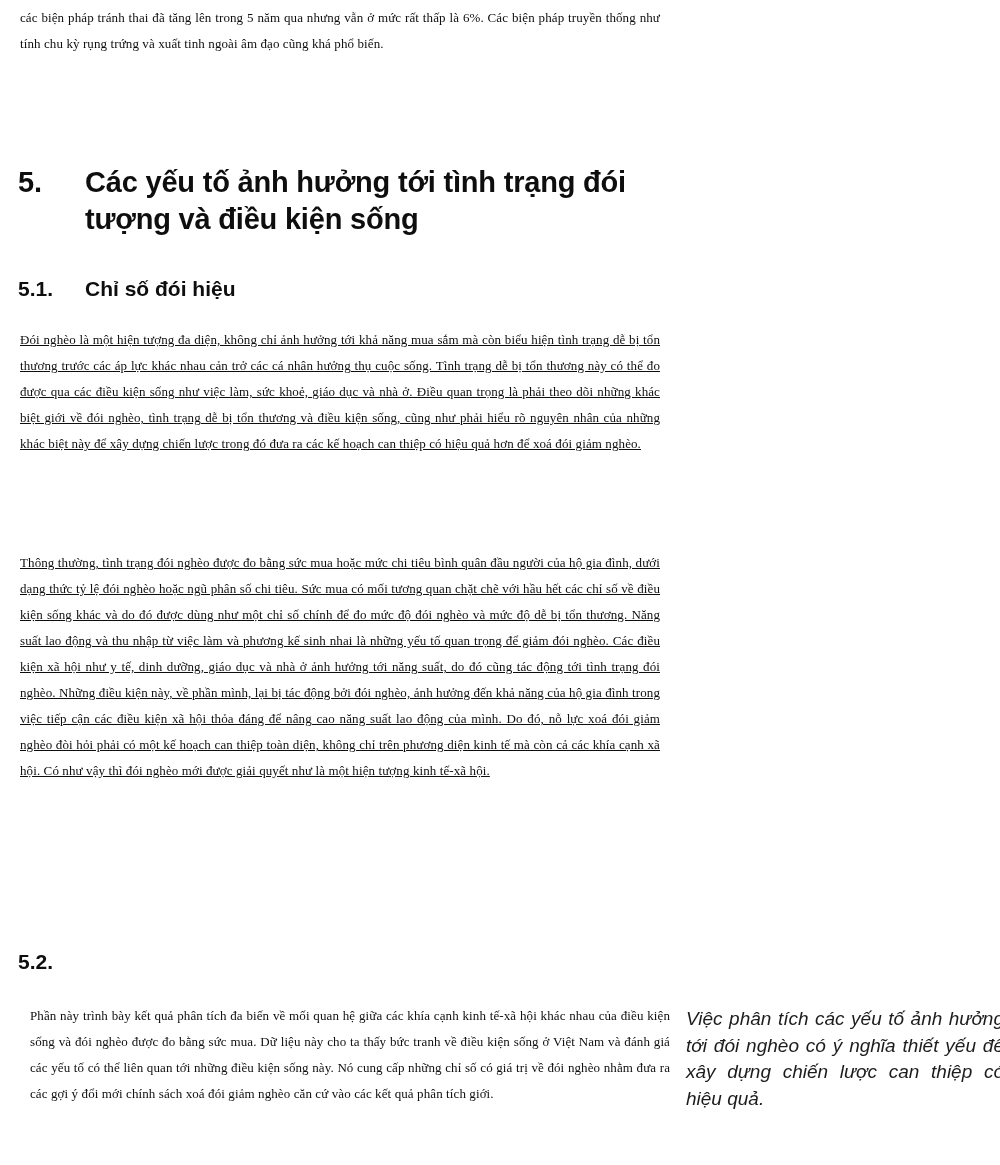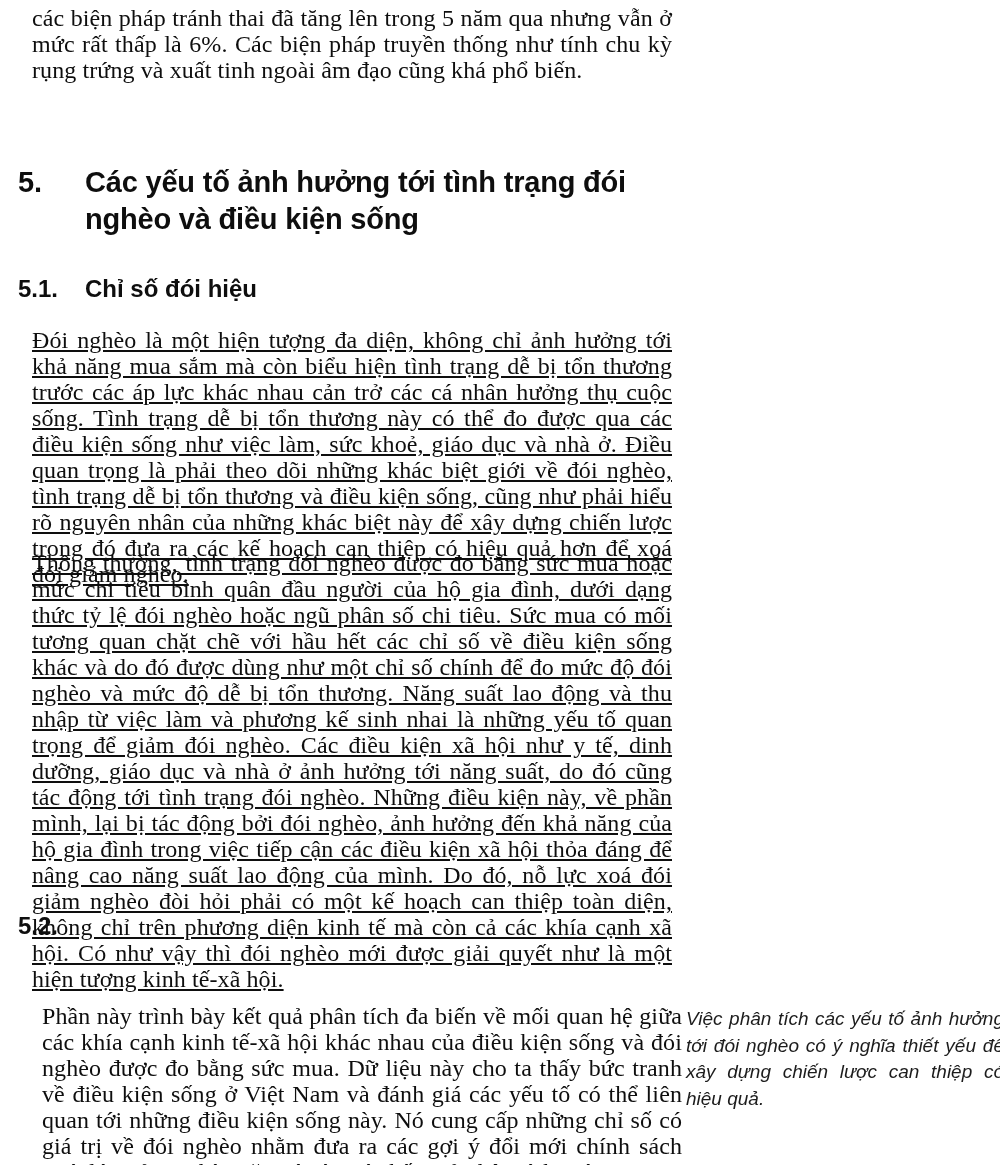--- a/index.html
+++ b/index.html
@@ -8,23 +8,23 @@
     position: relative;
     width: 1000px;
     height: 1165px;
     background: #ffffff;
     overflow: hidden;
     font-family: "Liberation Serif", serif;
     color: #0e0e0e;
   }
   .body-text {
     position: absolute;
-    left: 32px;
+    left: 20px;
     width: 640px;
-    font-size: 24px;
+    font-size: 13px;
     line-height: 26px;
     text-align: justify;
     letter-spacing: 0.1px;
   }
   .heading {
     position: absolute;
     left: 18px;
     display: flex;
     font-family: "Liberation Sans", sans-serif;
     font-weight: bold;
@@ -32,55 +32,55 @@
   .heading .num {
     flex: 0 0 67px;
   }
   .heading.h1 {
     font-size: 29px;
     line-height: 37px;
     width: 645px;
     letter-spacing: -0.2px;
   }
   .heading.h2 {
-    font-size: 24px;
+    font-size: 21px;
     line-height: 24px;
     width: 645px;
     align-items: center;
   }
   .margin-note {
     position: absolute;
     left: 676px;
     width: 318px;
     font-family: "Liberation Sans", sans-serif;
     font-style: italic;
     font-size: 19px;
     line-height: 26.5px;
     text-align: justify;
     color: #1c1c1c;
   }
   .pos-intro { top: 5px; }
   .pos-h5    { top: 164px; }
   .pos-h51   { top: 277px; }
   .pos-p1    { top: 327px; text-decoration: underline; }
   .pos-p2    { top: 550px; text-decoration: underline; }
-  .pos-h52   { top: 914px; }
+  .pos-h52   { top: 950px; }
   .pos-p3    { top: 1003px; margin-left: 10px; }
   .pos-note  { top: 1006px; margin-left: 10px; }
 </style>
 </head>
 <body>
 
 <div class="page">
 
   <p class="body-text pos-intro">các biện pháp tránh thai đã tăng lên trong 5 năm qua nhưng vẫn ở mức rất thấp là 6%. Các biện pháp truyền thống như tính chu kỳ rụng trứng và xuất tinh ngoài âm đạo cũng khá phổ biến.</p>
 
   <div class="heading h1 pos-h5">
     <span class="num">5.</span>
-    <span class="title">Các yếu tố ảnh hưởng tới tình trạng đói nghèo và điều kiện sống</span>
+    <span class="title">Các yếu tố ảnh hưởng tới tình trạng đói tượng và điều kiện sống</span>
   </div>
 
   <div class="heading h2 pos-h51">
     <span class="num">5.1.</span>
     <span class="title">Chỉ số đói hiệu</span>
   </div>
 
   <p class="body-text pos-p1">Đói nghèo là một hiện tượng đa diện, không chỉ ảnh hưởng tới khả năng mua sắm mà còn biểu hiện tình trạng dễ bị tổn thương trước các áp lực khác nhau cản trở các cá nhân hưởng thụ cuộc sống. Tình trạng dễ bị tổn thương này có thể đo được qua các điều kiện sống như việc làm, sức khoẻ, giáo dục và nhà ở. Điều quan trọng là phải theo dõi những khác biệt giới về đói nghèo, tình trạng dễ bị tổn thương và điều kiện sống, cũng như phải hiểu rõ nguyên nhân của những khác biệt này để xây dựng chiến lược trong đó đưa ra các kế hoạch can thiệp có hiệu quả hơn để xoá đói giảm nghèo.</p>
 
   <p class="body-text pos-p2">Thông thường, tình trạng đói nghèo được đo bằng sức mua hoặc mức chi tiêu bình quân đầu người của hộ gia đình, dưới dạng thức tỷ lệ đói nghèo hoặc ngũ phân số chi tiêu. Sức mua có mối tương quan chặt chẽ với hầu hết các chỉ số về điều kiện sống khác và do đó được dùng như một chỉ số chính để đo mức độ đói nghèo và mức độ dễ bị tổn thương. Năng suất lao động và thu nhập từ việc làm và phương kế sinh nhai là những yếu tố quan trọng để giảm đói nghèo. Các điều kiện xã hội như y tế, dinh dưỡng, giáo dục và nhà ở ảnh hưởng tới năng suất, do đó cũng tác động tới tình trạng đói nghèo. Những điều kiện này, về phần mình, lại bị tác động bởi đói nghèo, ảnh hưởng đến khả năng của hộ gia đình trong việc tiếp cận các điều kiện xã hội thỏa đáng để nâng cao năng suất lao động của mình. Do đó, nỗ lực xoá đói giảm nghèo đòi hỏi phải có một kế hoạch can thiệp toàn diện, không chỉ trên phương diện kinh tế mà còn cả các khía cạnh xã hội. Có như vậy thì đói nghèo mới được giải quyết như là một hiện tượng kinh tế-xã hội.</p>

